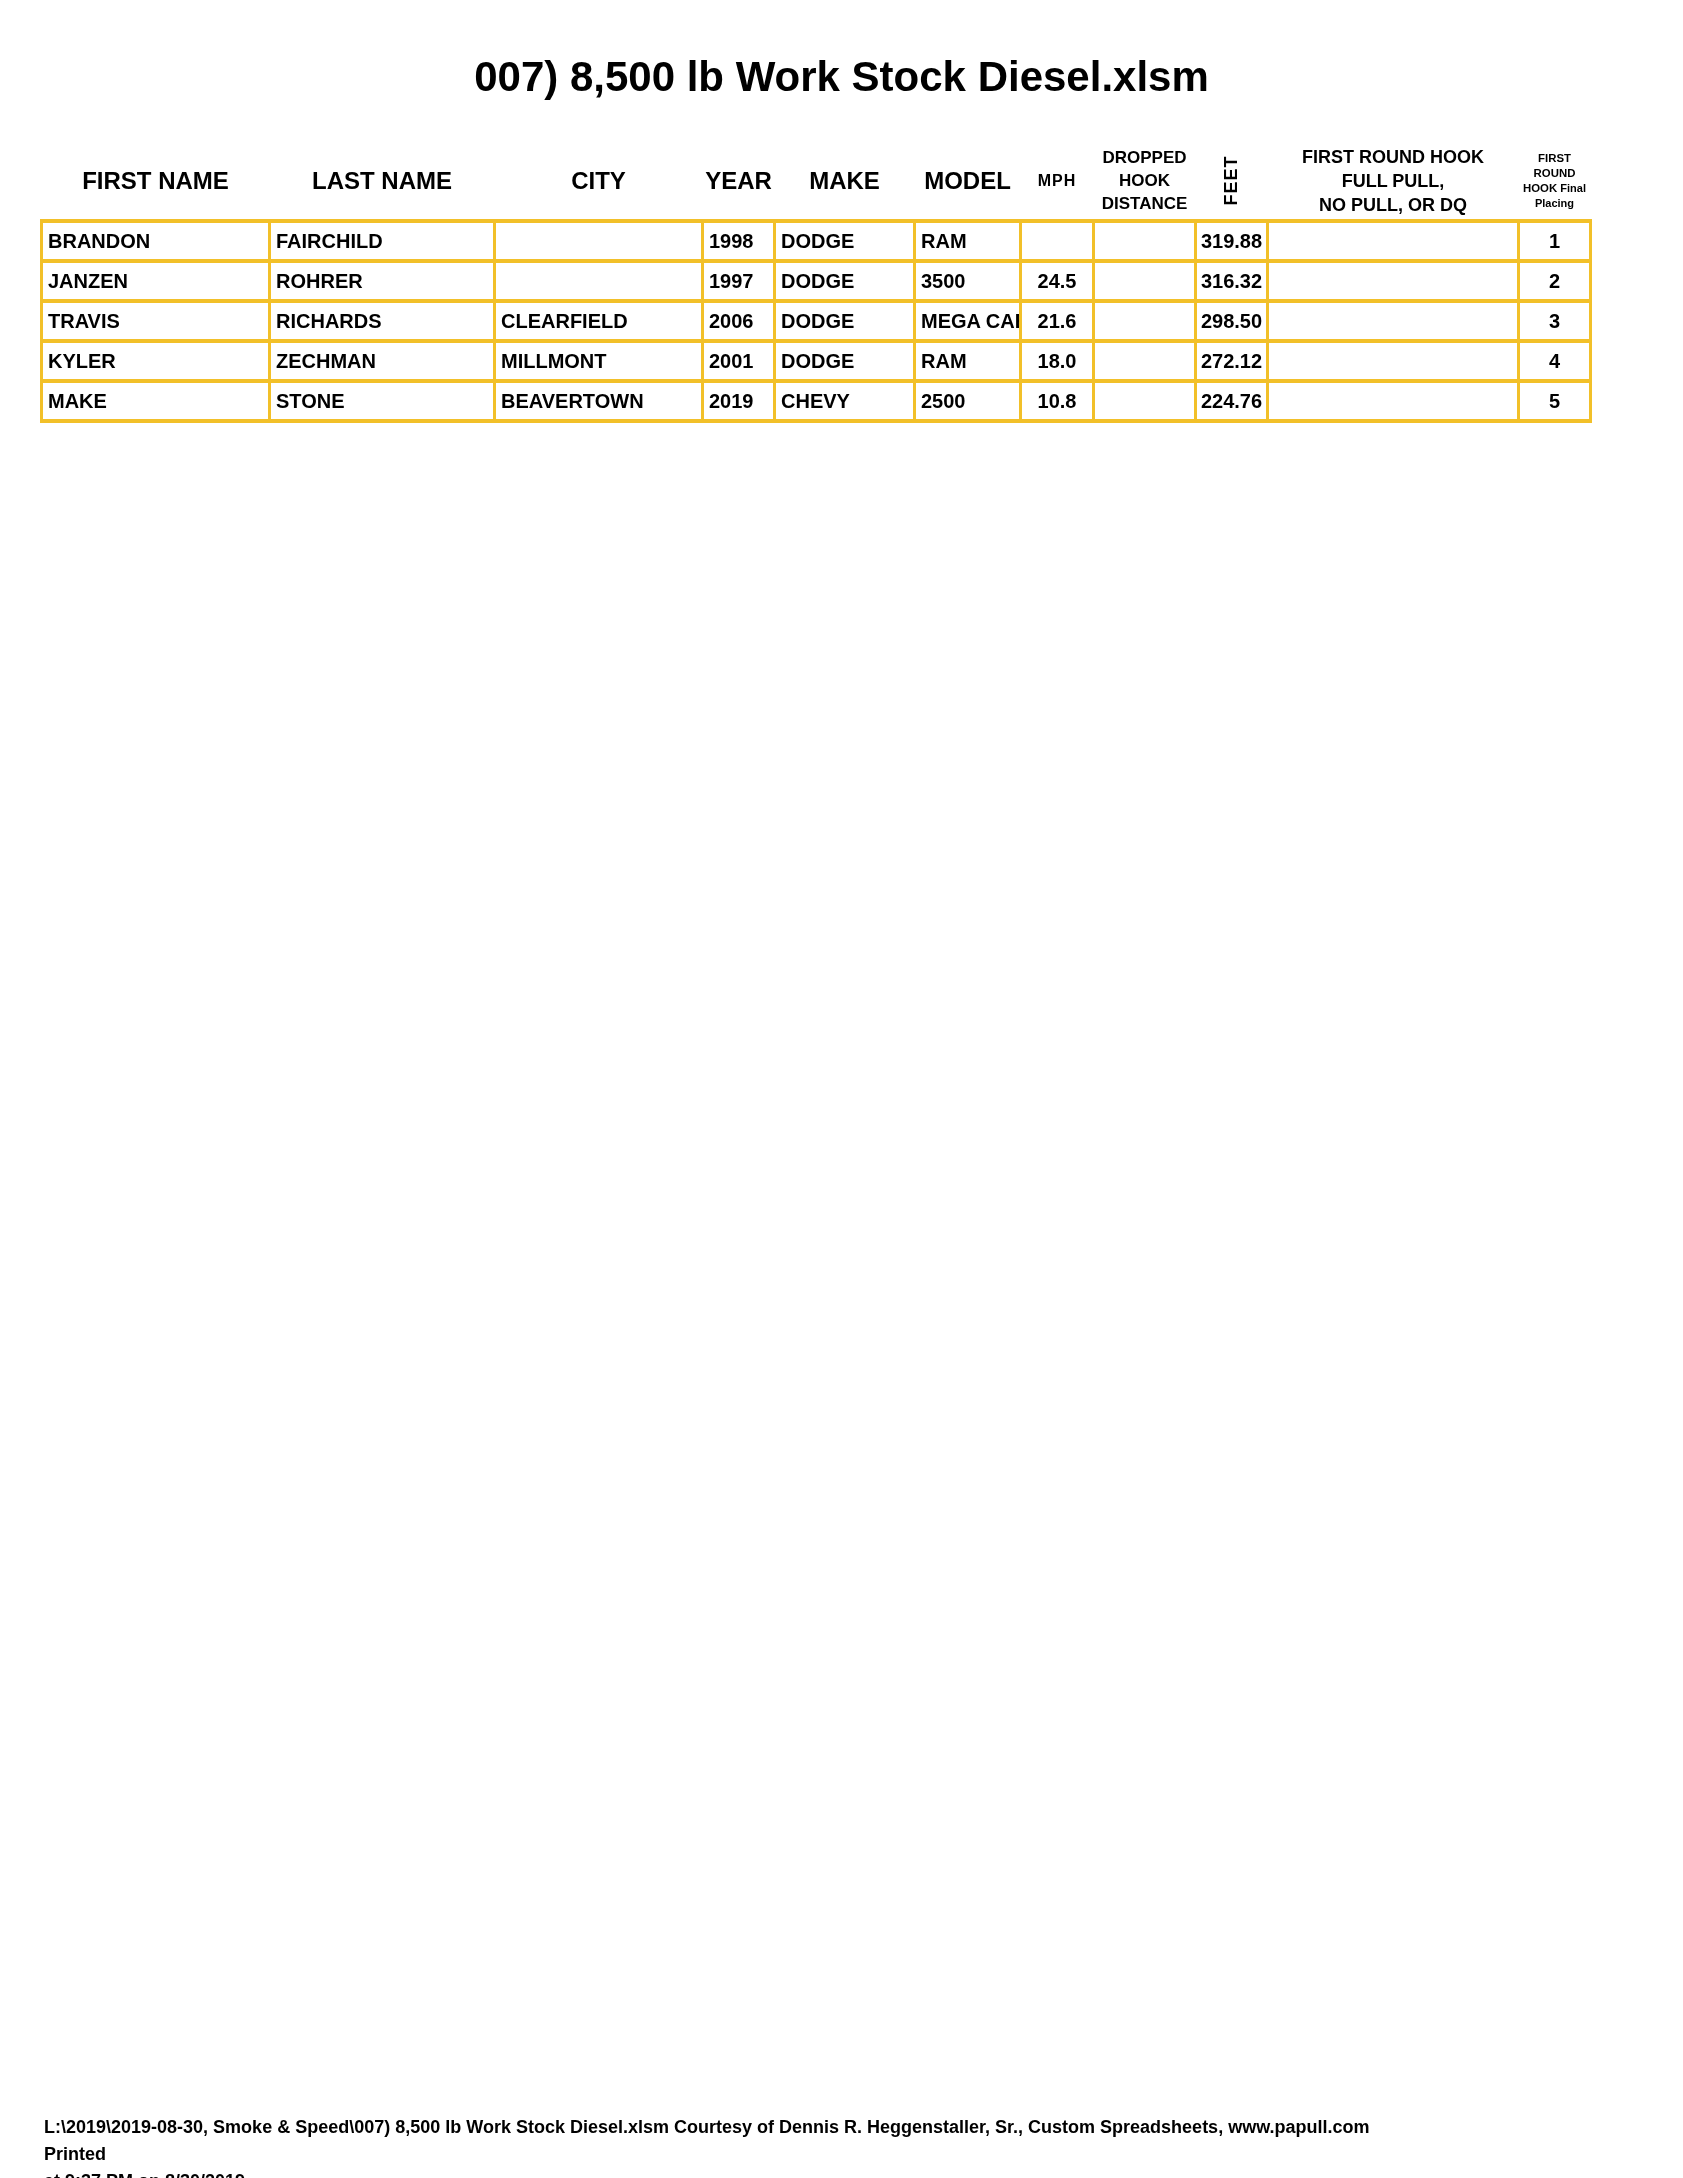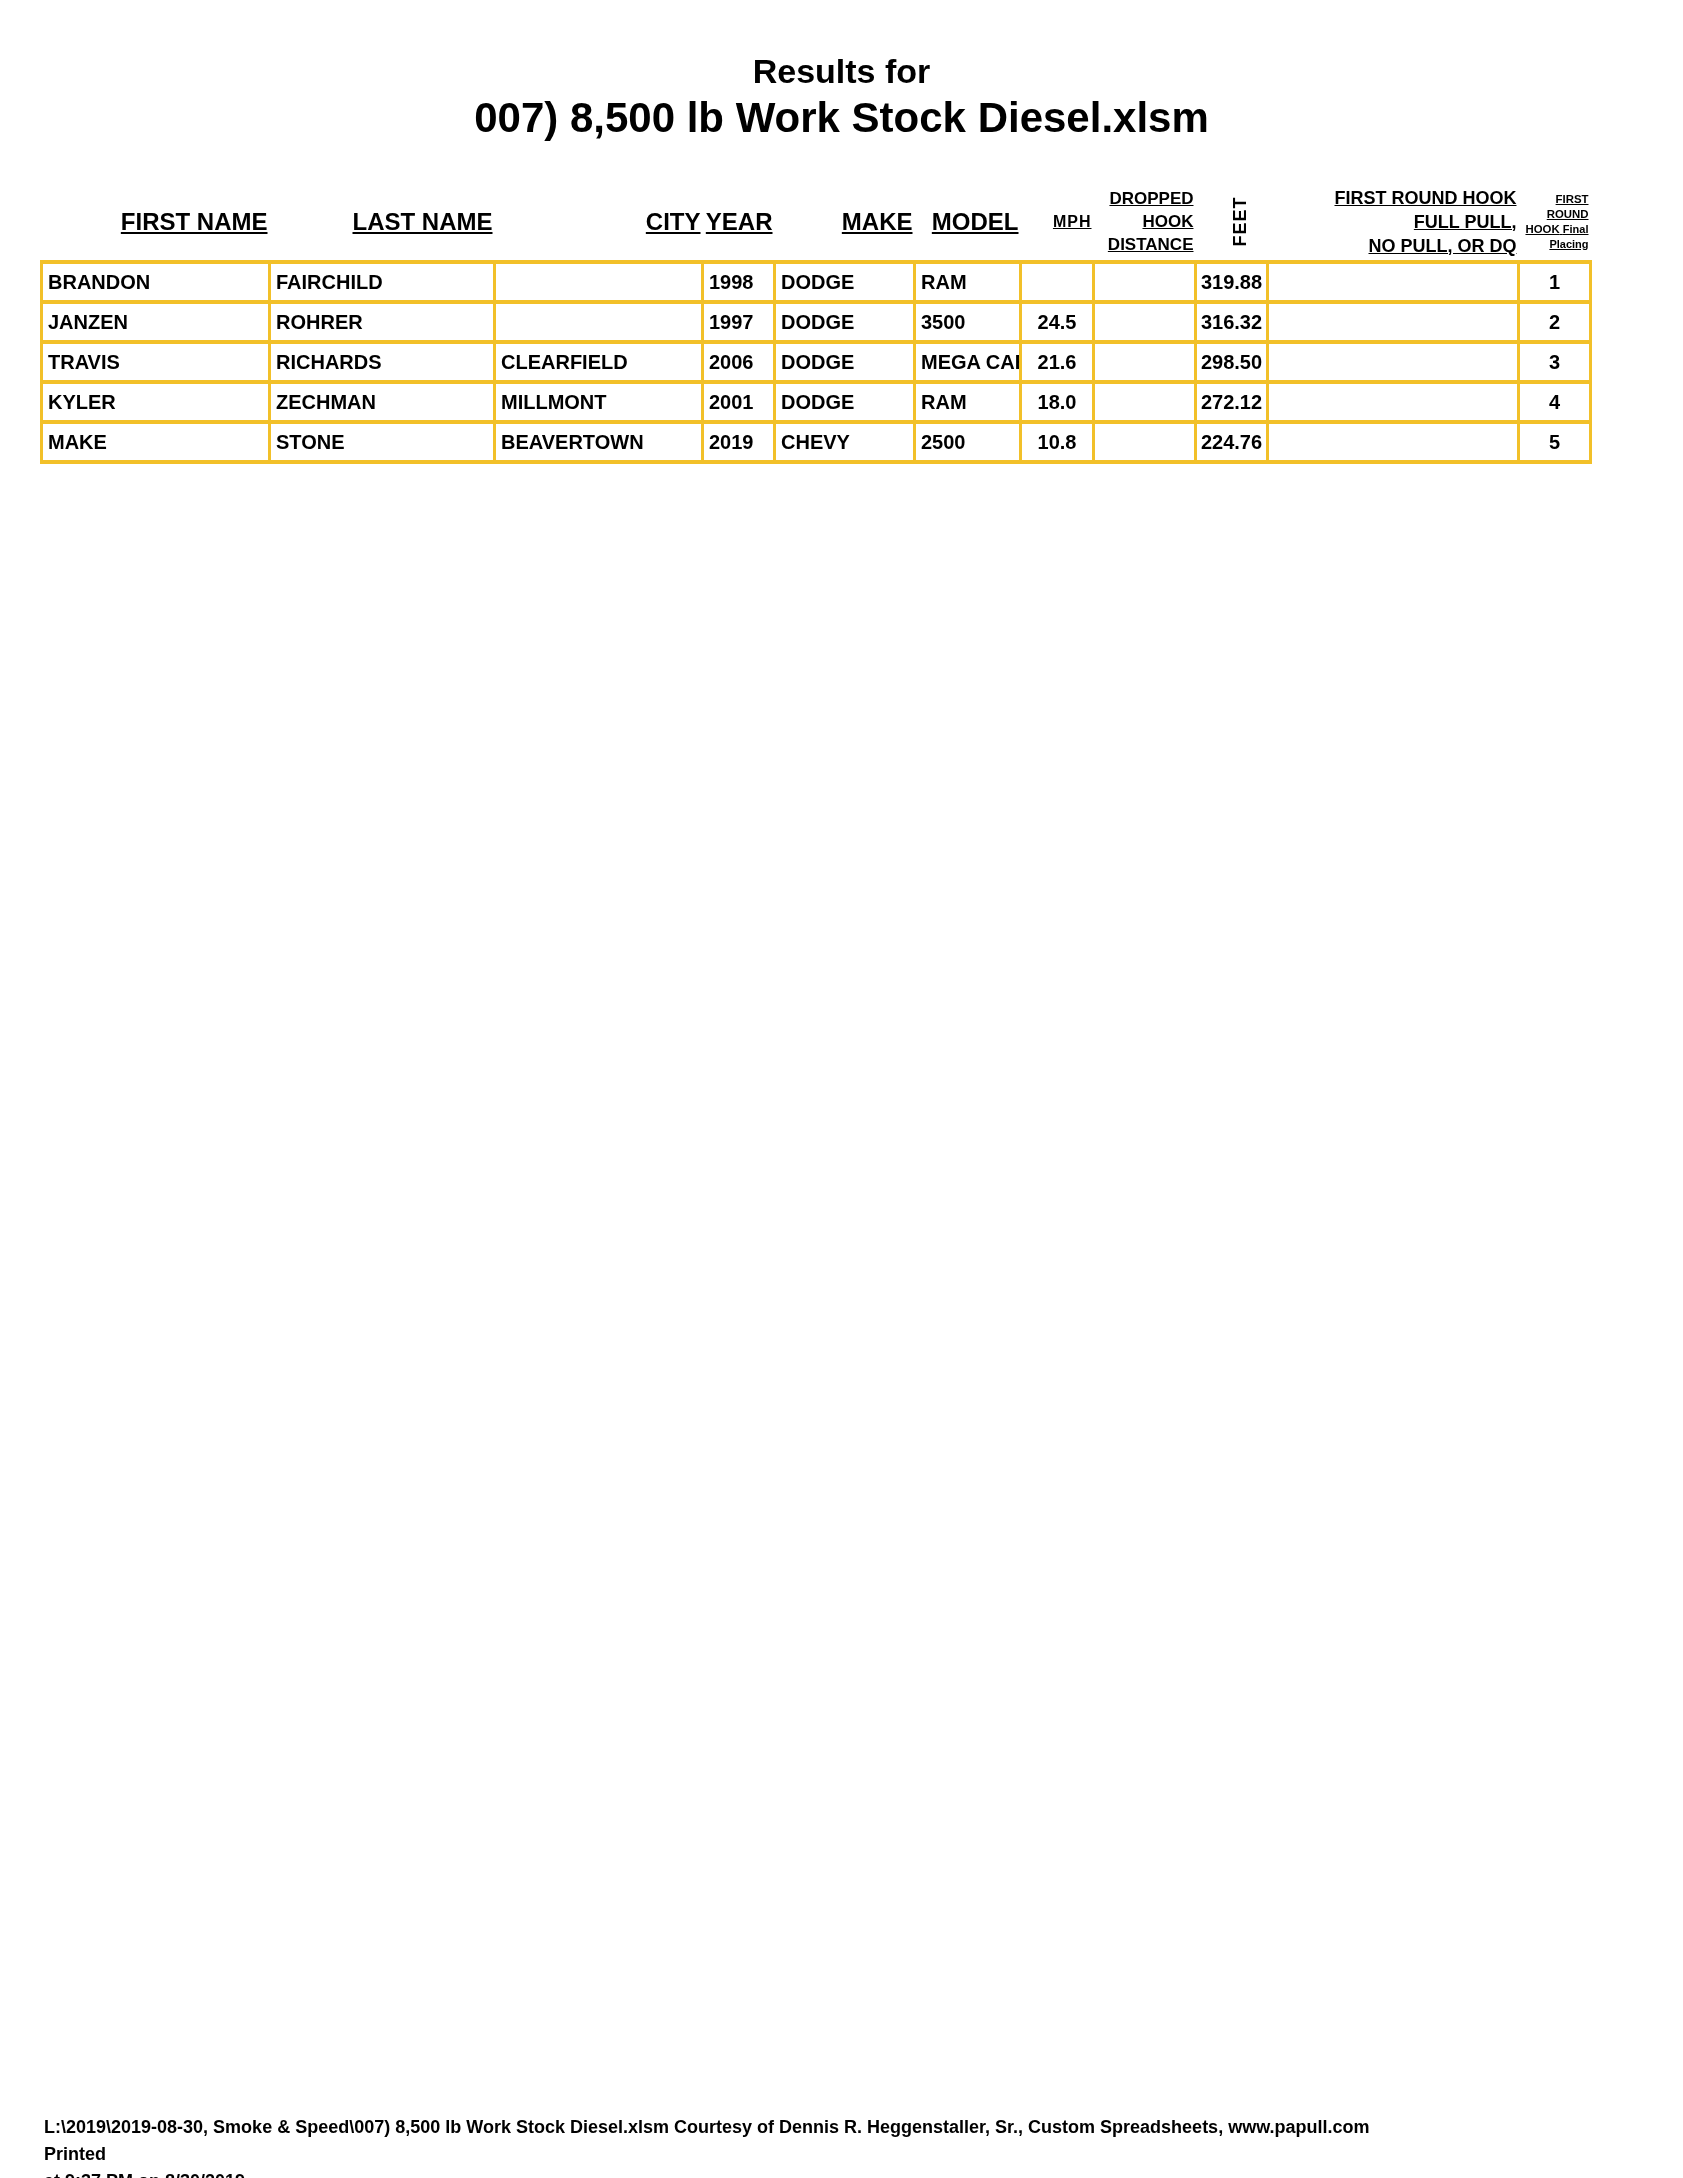--- a/index.html
+++ b/index.html
@@ -34,26 +34,25 @@
   col.w-model      { width: 106px; }
   col.w-mph        { width: 73px;  }
   col.w-dropped_hook_distance { width: 102px; }
   col.w-feet       { width: 72px;  }
   col.w-first_round_result { width: 251px; }
   col.w-final_placing      { width: 72px;  }
 
   thead th {
     border: none;
     font-weight: bold;
-    text-align: right;
+    text-align: center;
     vertical-align: middle;
     height: 77px;
     padding: 0 2px;
     overflow: visible;
-    text-decoration: underline;
   }
   .h-main    { font-size: 24px; }
   .h-mph     { font-size: 16px; letter-spacing: 1px; }
   .h-dropped { font-size: 17px; line-height: 23px; }
   .h-fullpull{ font-size: 18px; line-height: 24px; }
   .h-placing { font-size: 11.4px; line-height: 15px; }
   .h-placing .sub { font-size: 11px; }
   .multiline { white-space: pre-line; }
   .feet-vert {
     display: inline-block;
@@ -94,21 +93,20 @@
     line-height: 27px;
   }
   .footer-line1 { display: flex; justify-content: space-between; white-space: nowrap; flex-direction: column; }
 </style>
 </head>
 <body>
 
 <div class="page">
 
   <div class="title-block">
-    <div class="title-line1">Results for</div>
     <div class="title-line2">007) 8,500 lb Work Stock Diesel.xlsm</div>
   </div>
 
   <table class="results">
     <colgroup>
       <col class="w-first_name">
         <col class="w-last_name">
         <col class="w-city">
       <col class="w-year">
         <col class="w-make">

